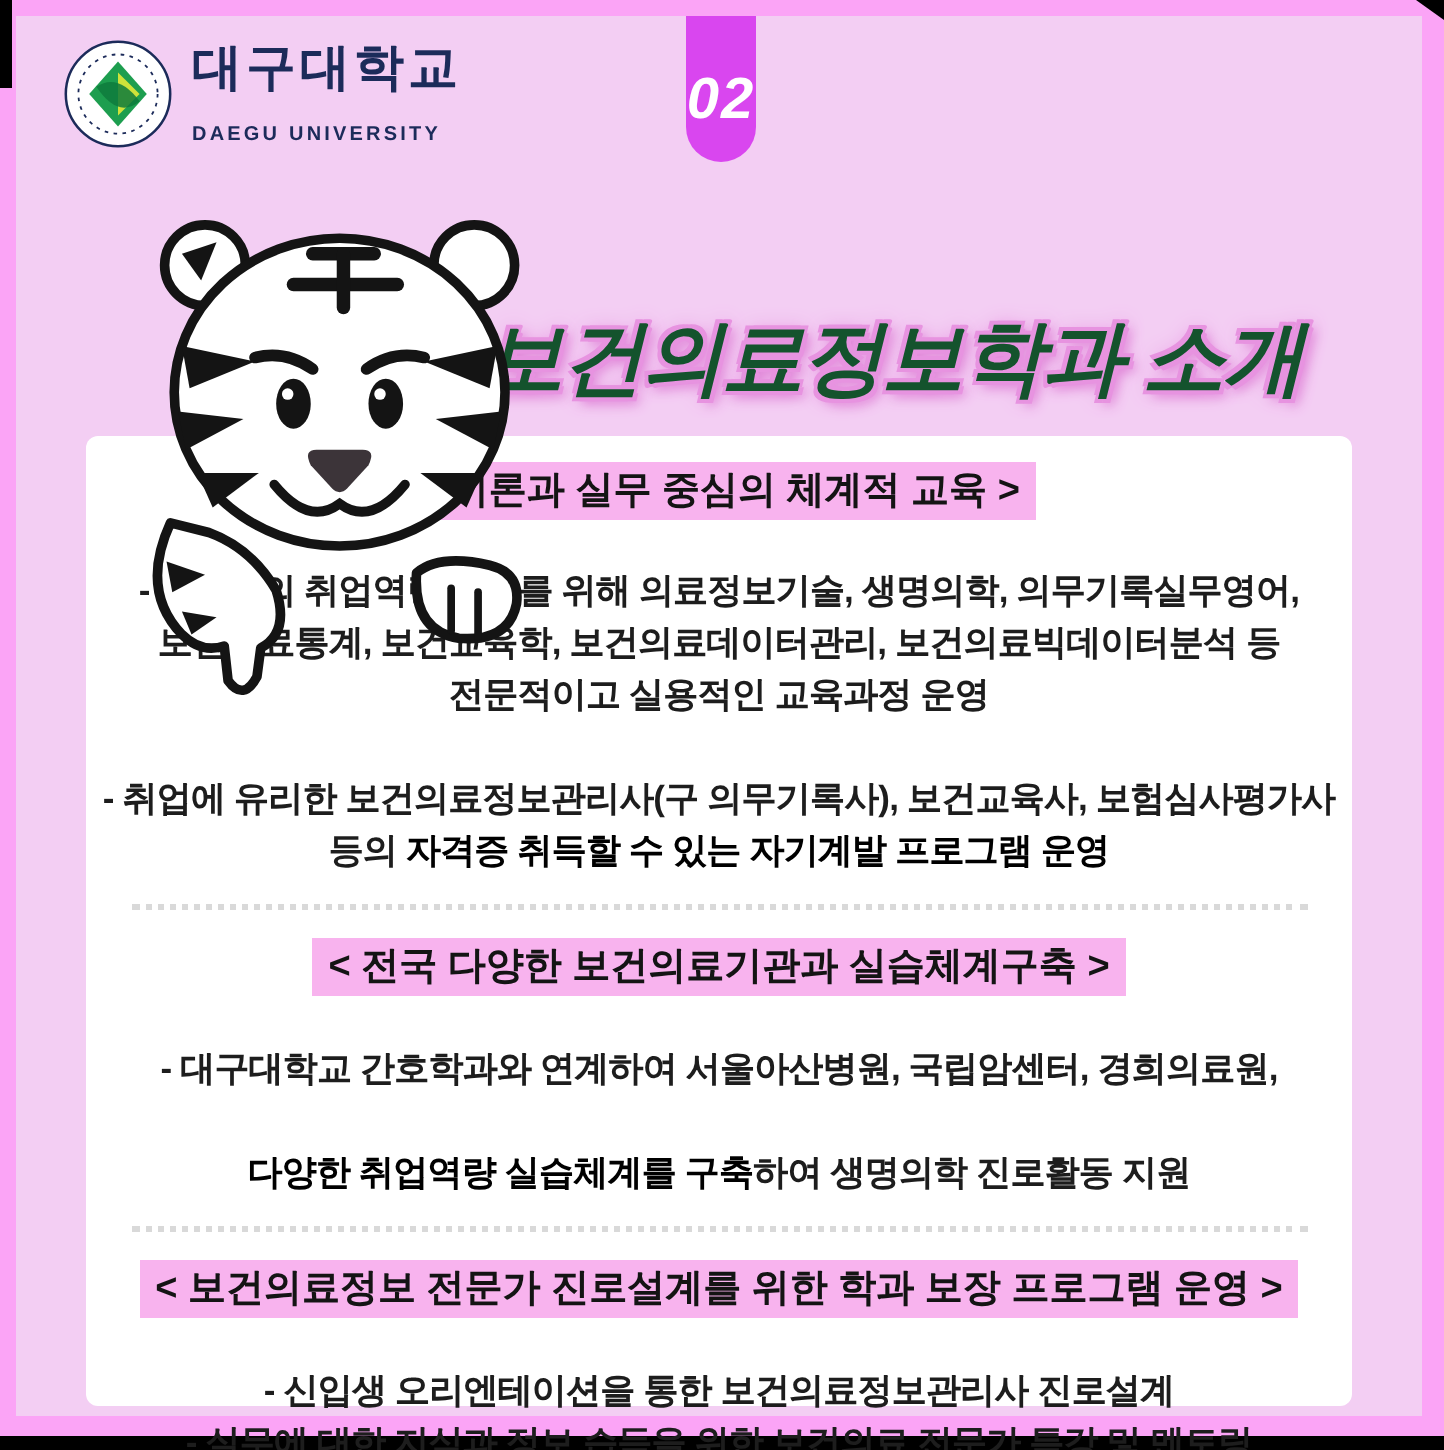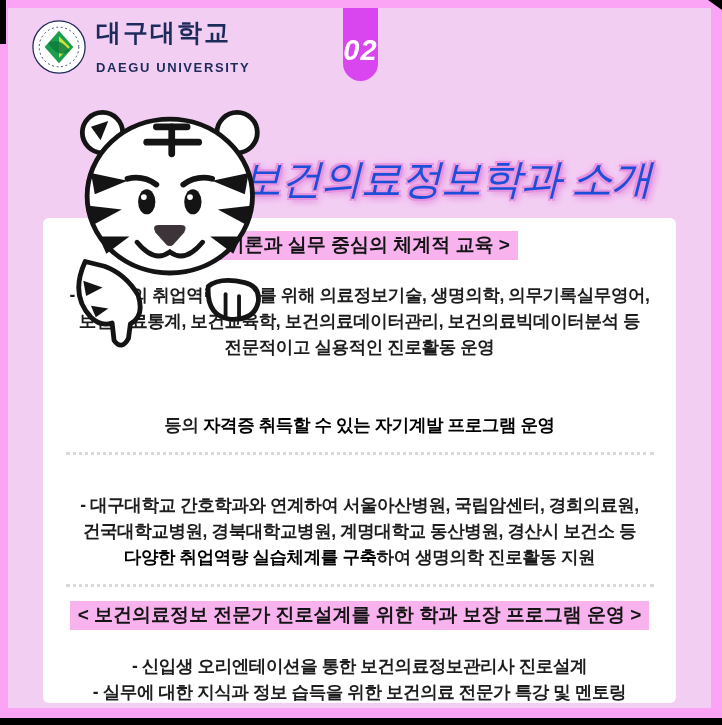--- a/index.html
+++ b/index.html
@@ -21,36 +21,36 @@
   }
   .corner-sliver-tr{
     position:absolute;right:0;top:0;width:0;height:0;
     border-top:10px solid #000;border-left:14px solid transparent;
   }
   
   .logo-group{position:absolute;left:24px;top:12px;display:flex;align-items:center;gap:10px;}
   .logo-seal{width:54px;height:54px;}
   .logo-text{display:flex;flex-direction:column;line-height:1;}
   .logo-ko{font-size:25px;font-weight:800;color:#1c2b5a;letter-spacing:2px;}
-  .logo-en{font-size:13px;font-weight:700;color:#1c2b5a;letter-spacing:1.6px;margin-top:16px;}
+  .logo-en{font-size:10px;font-weight:700;color:#1c2b5a;letter-spacing:1.6px;margin-top:16px;}
   
   .badge{
     position:absolute;left:335px;top:0;width:35px;height:73px;
     background:#d946ef;border-radius:0 0 28px 28px;
     display:flex;align-items:flex-end;justify-content:center;
   }
   .badge-num{
     color:#fff;font-size:29px;font-weight:800;font-style:italic;
     padding-bottom:14px;letter-spacing:1px;
   }
   
   .page-title{
     position:absolute;left:233px;top:144px;width:470px;
-    font-size:41px;font-weight:400;font-style:italic;letter-spacing:-1px;
-    color:#1d4ed8;white-space:nowrap;
+    font-size:41px;font-weight:700;font-style:italic;letter-spacing:-1px;
+    color:#14532d;white-space:nowrap;
     text-shadow:
       -2px -2px 0 #e793e0, 2px -2px 0 #e793e0,
       -2px 2px 0 #e793e0, 2px 2px 0 #e793e0,
       3px 3px 6px #dd7dd4, 0 0 10px #e793e0;
   }
   
   .card{
     position:absolute;left:35px;top:210px;width:633px;height:485px;
     background:#ffffff;border-radius:6px;
     display:flex;flex-direction:column;align-items:center;
@@ -100,32 +100,33 @@
     </div>
 
     <div class="page-title">보건의료정보학과 소개</div>
 
     <div class="card">
 
       <span class="heading">&lt; 이론과 실무 중심의 체계적 교육 &gt;</span>
       <p class="body-text mt22">
         <span>- 학생들의 취업역량 강화를 위해 의료정보기술, 생명의학, 의무기록실무영어,</span><br>
         <span>보건의료통계, 보건교육학, 보건의료데이터관리, 보건의료빅데이터분석 등</span><br>
-        <span>전문적이고 실용적인 진로활동 운영</span>
+        <span>전문적이고 실용적인 교육과정 운영</span>
       </p>
       <p class="body-text mt26">
-        <br>
+        <span>- 취업에 유리한 보건의료정보관리사(구 의무기록사), 보건교육사, 보험심사평가사</span><br>
         <span>등의 </span><span class="accent">자격증 취득할 수 있는 자기계발 프로그램 운영</span>
       </p>
 
       <div class="divider"></div>
 
+      <span class="heading">&lt; 전국 다양한 보건의료기관과 실습체계구축 &gt;</span>
       <p class="body-text mt24">
         <span>- 대구대학교 간호학과와 연계하여 서울아산병원, 국립암센터, 경희의료원,</span><br>
-        <span>건국대학교병원, 경북대학교병원, 계명대학교 동산병원, 경산시 보건소 등</span><br>
+        <br>
         <span class="accent">다양한 취업역량 실습체계를 구축</span><span>하여 생명의학 진로활동 지원</span>
       </p>
 
       <div class="divider"></div>
 
       <span class="heading">&lt; 보건의료정보 전문가 진로설계를 위한 학과 보장 프로그램 운영 &gt;</span>
       <p class="body-text mt24">
         <span>- 신입생 오리엔테이션을 통한 보건의료정보관리사 진로설계</span><br>
         <span>- 실무에 대한 지식과 정보 습득을 위한 보건의료 전문가 특강 및 멘토링</span><br>
         

